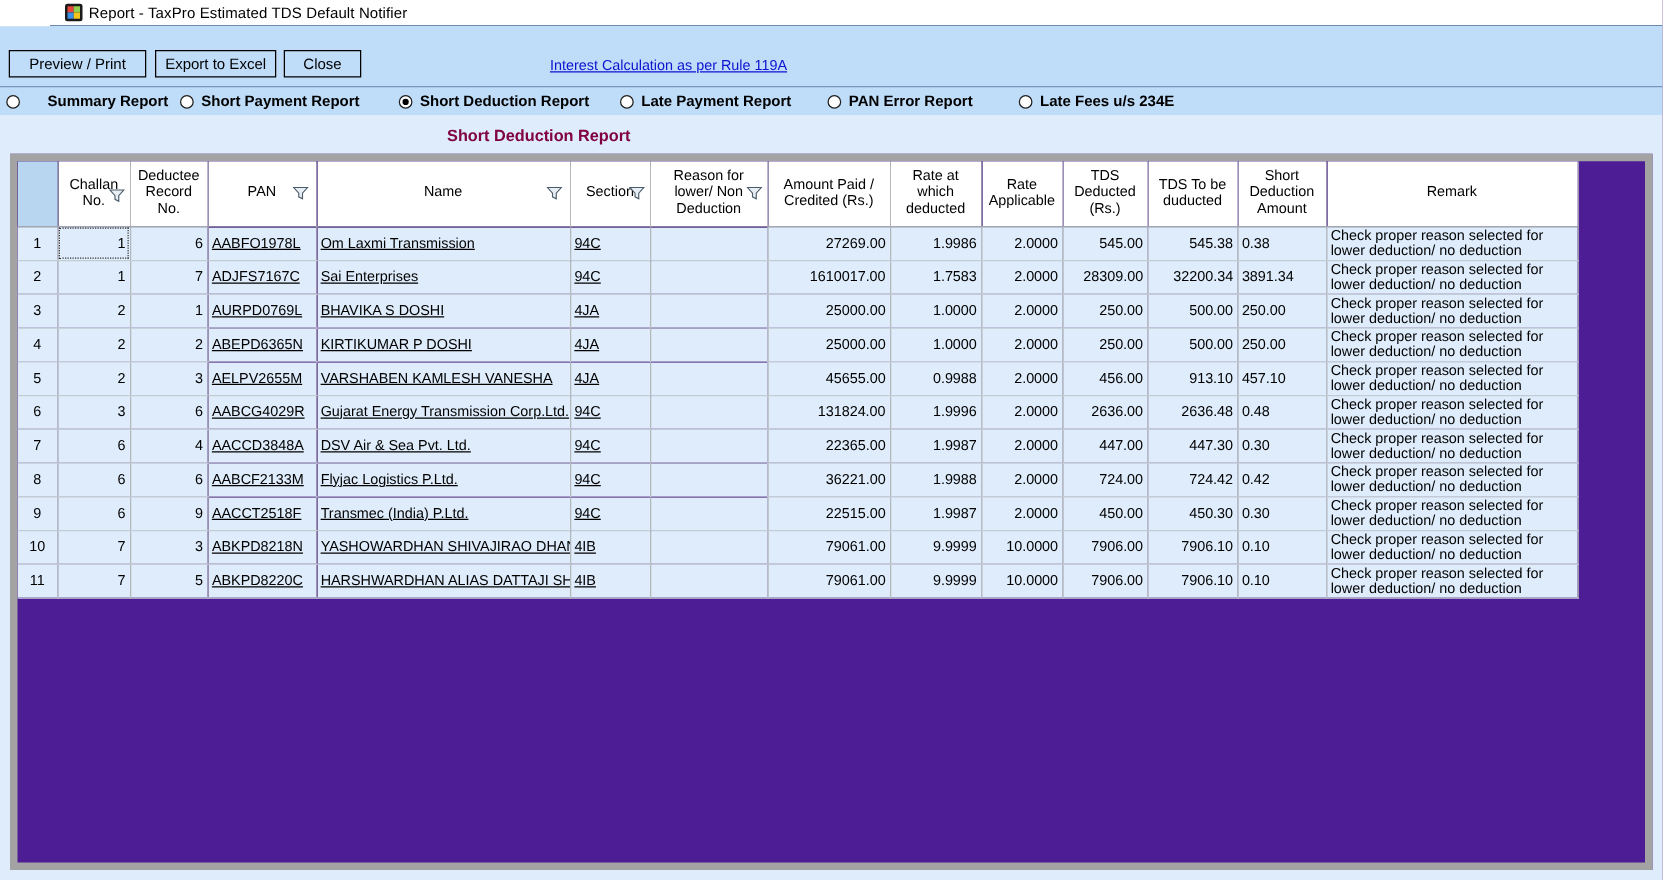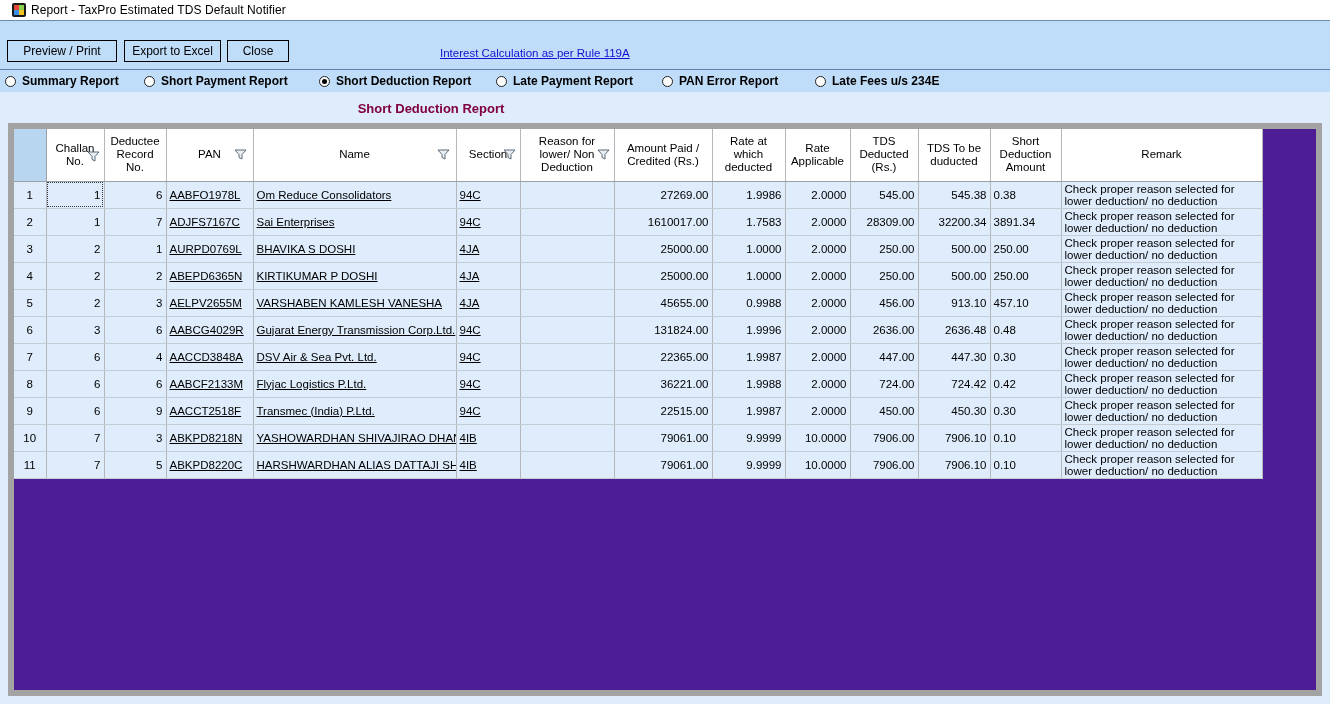--- a/index.html
+++ b/index.html
@@ -7,21 +7,21 @@
     width:1330px;height:704px;overflow:hidden;
     font-family:"Liberation Sans", sans-serif;
     background:#ffffff;
     -webkit-font-smoothing:none;
   }
   .window{width:1330px;height:704px;position:relative;background:#ffffff;}
 
   
   .titlebar{
     height:20px;background:#ffffff;display:flex;align-items:center;
-    padding-left:12px;border-bottom:1px solid #6a8ab0;
+    padding-left:12px;border-bottom:1px solid #6a8ab0;margin-left:40px;
   }
   .titlebar .app-icon{
     width:14px;height:14px;margin-right:5px;position:relative;flex:0 0 auto;
     background:#1a1a1a;border-radius:2px;
   }
   .titlebar .app-icon i{position:absolute;width:5px;height:5px;display:block;}
   .titlebar .app-icon i:nth-child(1){left:2px;top:2px;background:#e8463a;}
   .titlebar .app-icon i:nth-child(2){left:7px;top:2px;background:#8fd14f;}
   .titlebar .app-icon i:nth-child(3){left:2px;top:7px;background:#3a8fe8;}
   .titlebar .app-icon i:nth-child(4){left:7px;top:7px;background:#f3c41b;}
@@ -68,21 +68,21 @@
   .radio .dot{
     width:11px;height:11px;border-radius:50%;border:1px solid #202020;
     background:#ffffff;box-sizing:border-box;margin-right:6px;position:relative;
     flex:0 0 auto;
   }
   .radio.sel .dot:after{
     content:"";position:absolute;left:2px;top:2px;width:5px;height:5px;
     border-radius:50%;background:#000;
   }
   .radio .lbl{font-size:12px;font-weight:bold;color:#000;white-space:nowrap;}
-  #rad-0{left:5px;}
+  #rad-0{left:5px;gap:16px;}
   #rad-1{left:144px;}
   #rad-2{left:319px;}
   #rad-3{left:496px;}
   #rad-4{left:662px;}
   #rad-5{left:815px;}
 
   
   .panel{
     position:absolute;left:0;top:92px;width:1330px;height:612px;
     background:#deecfb;box-sizing:border-box;
@@ -288,21 +288,21 @@
               <span class="hdr-inner">Remark</span>
             </th>
           </tr>
         </thead>
         <tbody id="grid-body">
             <tr class="r1">
               <td class="rowhdr">1</td>
               <td class="num first-cell">1</td>
               <td class="num">6</td>
               <td class="txt">AABFO1978L</td>
-              <td class="txt">Om Reduce Consolidators</td>
+              <td class="txt">Om Laxmi Transmission</td>
               <td class="txt">94C</td>
               <td class="txt"></td>
               <td class="num">27269.00</td>
               <td class="num">1.9986</td>
               <td class="num">2.0000</td>
               <td class="num">545.00</td>
               <td class="num">545.38</td>
               <td class="short">0.38</td>
               <td class="remark">Check proper reason selected for lower deduction/ no deduction</td>
             </tr>

